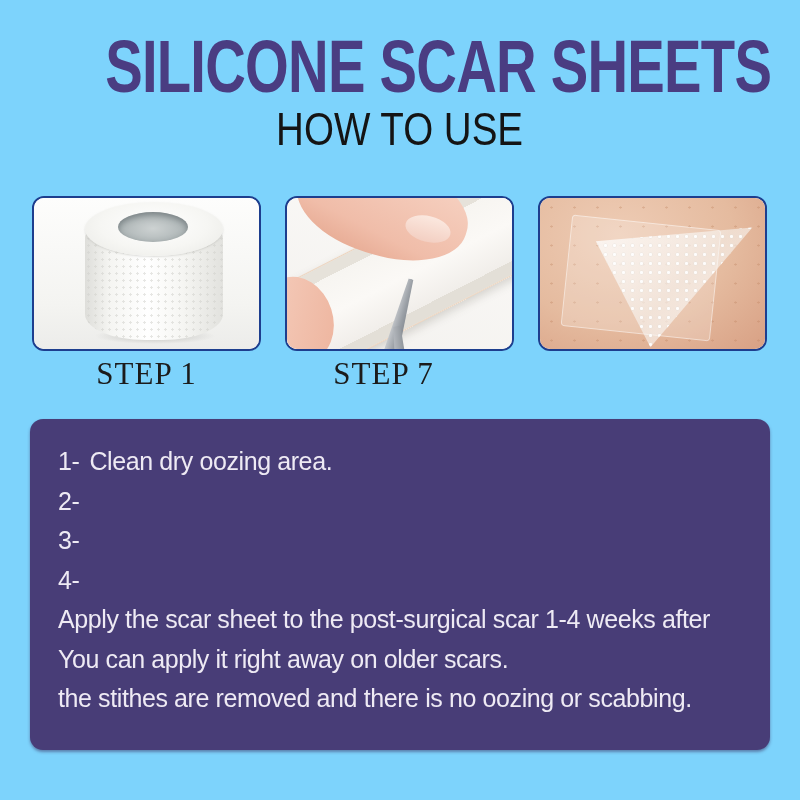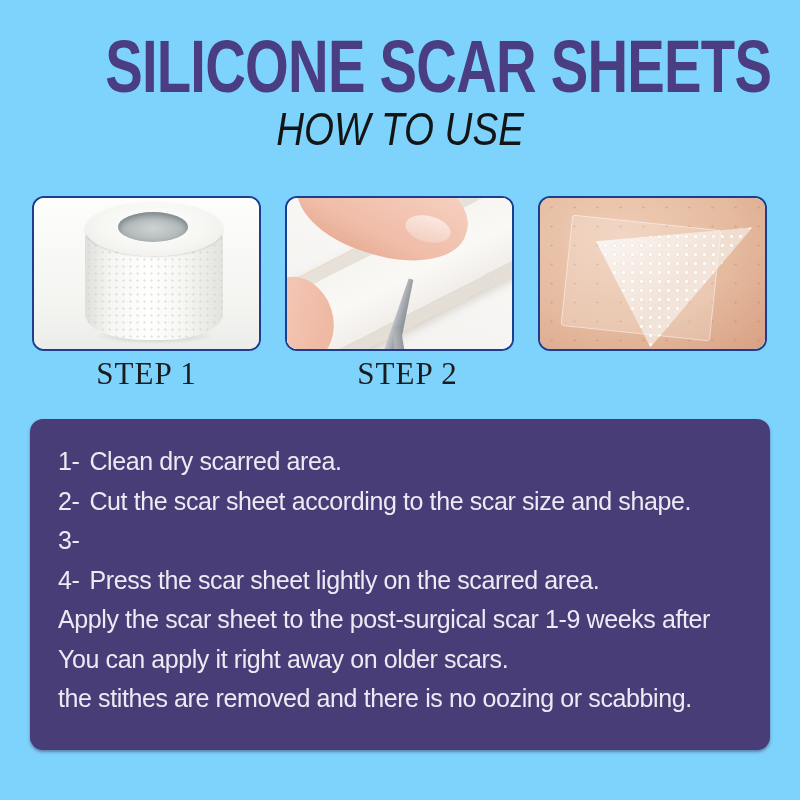--- a/index.html
+++ b/index.html
@@ -29,21 +29,20 @@
     font-weight: bold;
     letter-spacing: -1px;
     color: #4a3d82;
   }
   .subtitle {
     position: absolute;
     top: 104px; left: 0; right: 0;
     text-align: center;
     line-height: 1.05;
     white-space: nowrap;
-    font-style: italic;
   }
   .subtitle span {
     display: inline-block;
     transform: scaleX(0.82);
     transform-origin: 50% 50%;
     font-size: 47px;
     font-weight: normal;
     color: #141414;
   }
 
@@ -61,21 +60,21 @@
     border: 2px solid #1d3e8e;
     border-radius: 12px;
     overflow: hidden;
     background: #ffffff;
   }
   .labels-row {
     position: absolute;
     left: 32px; top: 356px;
     width: 736px;
     display: flex;
-    gap: 32px;
+    gap: 8px;
   }
   .step-label {
     width: 229px;
     text-align: center;
     font-family: "Liberation Serif", "DejaVu Serif", serif;
     font-size: 31px;
     letter-spacing: 1px;
     color: #1b1b1b;
   }
 
@@ -203,37 +202,35 @@
         <div class="sheet-flat"></div>
         <div class="sheet-fold"></div>
         <div class="sheet-bubbles"></div>
       </div>
     </div>
 
   </div>
 
   <div class="labels-row">
     <div class="step-label">STEP 1</div>
-    <div class="step-label">STEP 2</div>
+    <div class="step-label">STEP 7</div>
   </div>
 
   <div class="panel">
     <div class="panel-line">
       <span class="num">1-</span>
-      <span>Clean dry scarred area.</span>
+      <span>Clean dry oozing area.</span>
     </div>
     <div class="panel-line">
       <span class="num">2-</span>
-      <span>Cut the scar sheet according to the scar size and shape.</span>
     </div>
     <div class="panel-line">
       <span class="num">3-</span>
     </div>
     <div class="panel-line">
       <span class="num">4-</span>
-      <span>Press the scar sheet lightly on the scarred area.</span>
-    </div>
-    <div class="panel-line">Apply the scar sheet to the post-surgical scar 1-9 weeks after</div>
+    </div>
+    <div class="panel-line">Apply the scar sheet to the post-surgical scar 1-4 weeks after</div>
     <div class="panel-line">You can apply it right away on older scars.</div>
     <div class="panel-line">the stithes are removed and there is no oozing or scabbing.</div>
   </div>
 
 </div>
 
 </body></html>

